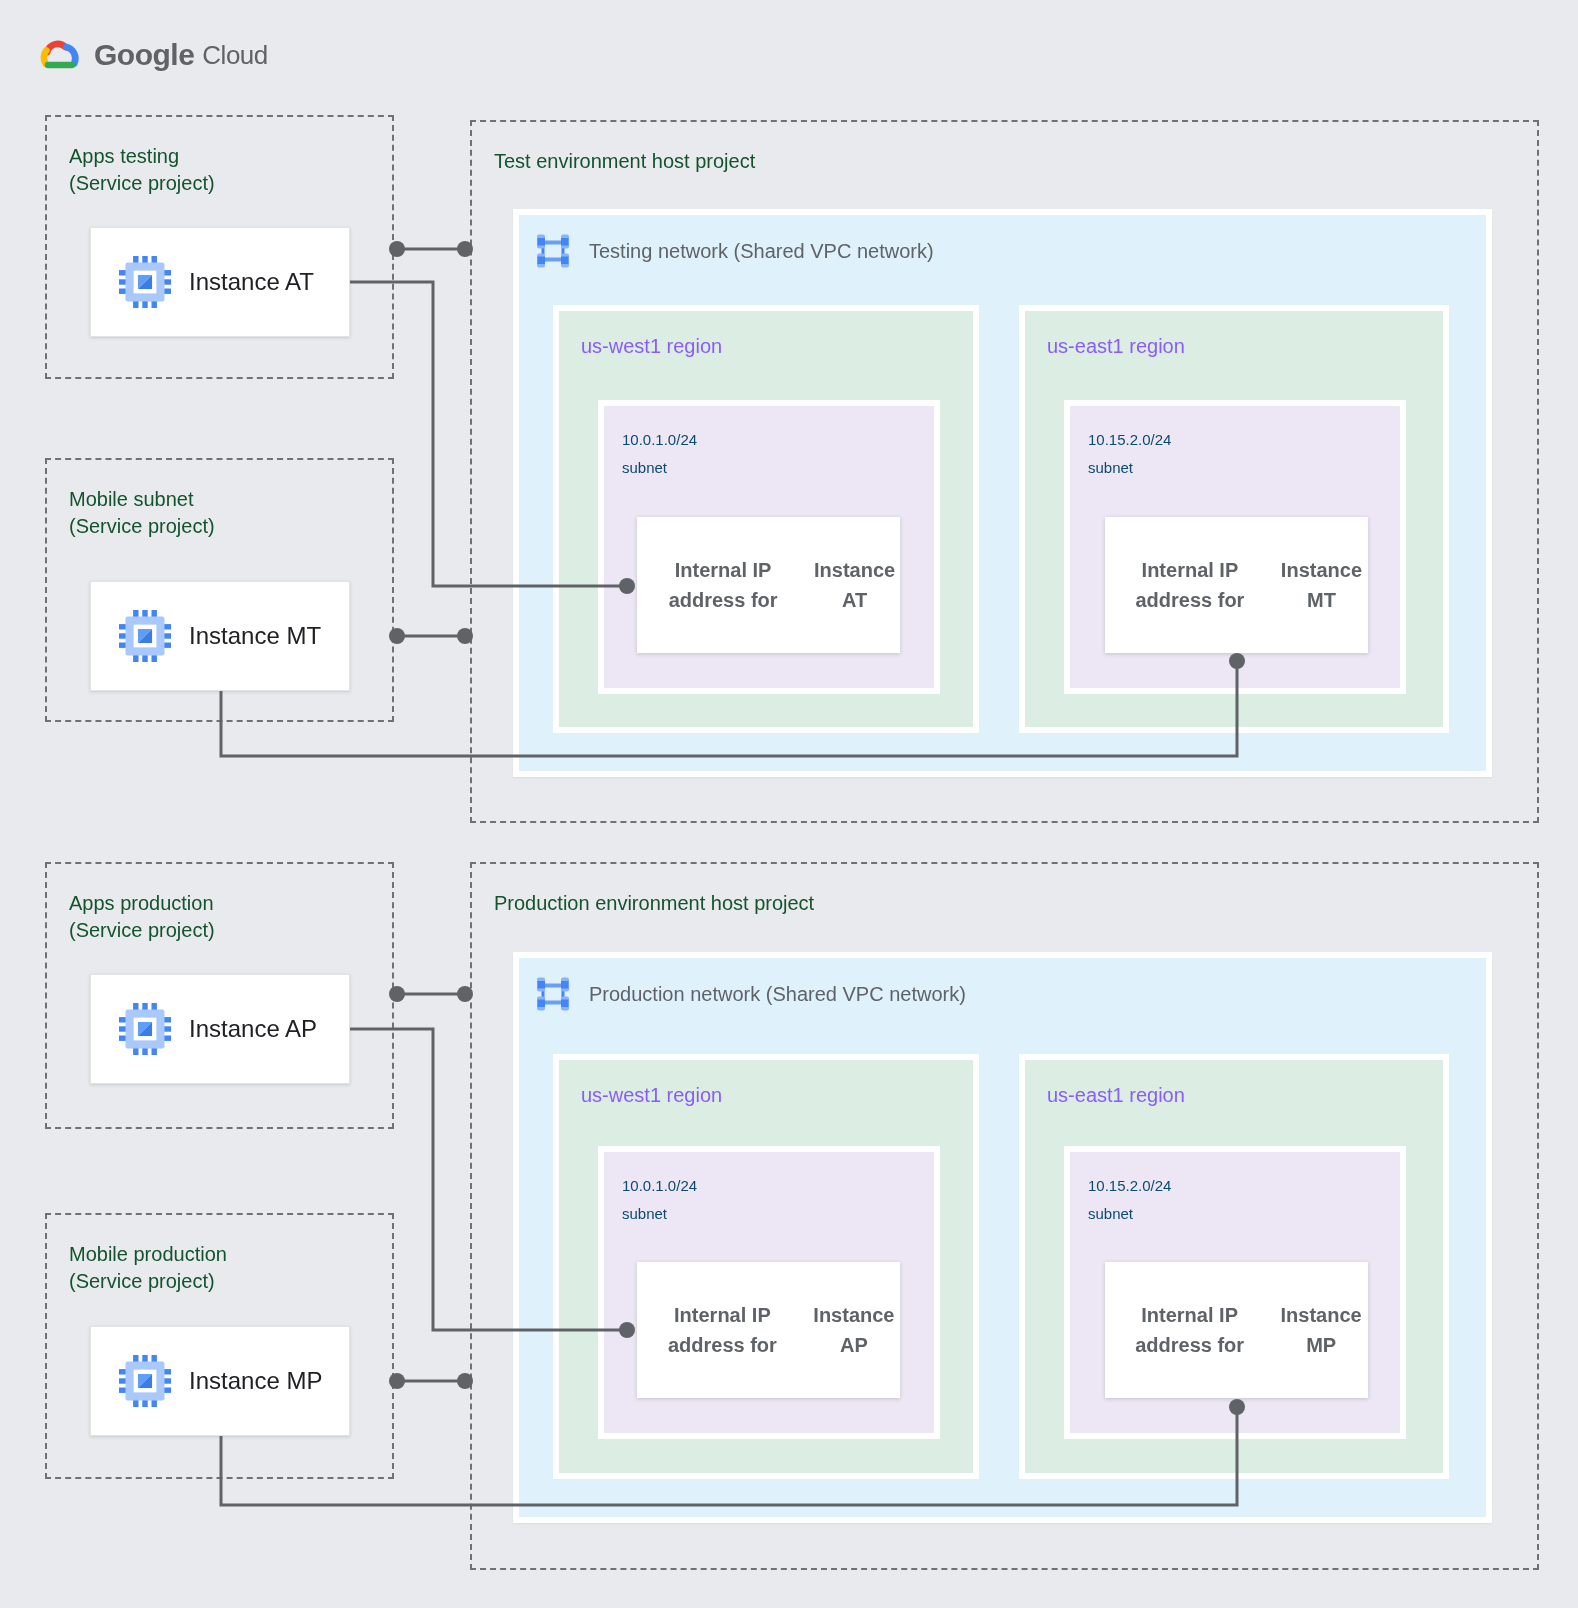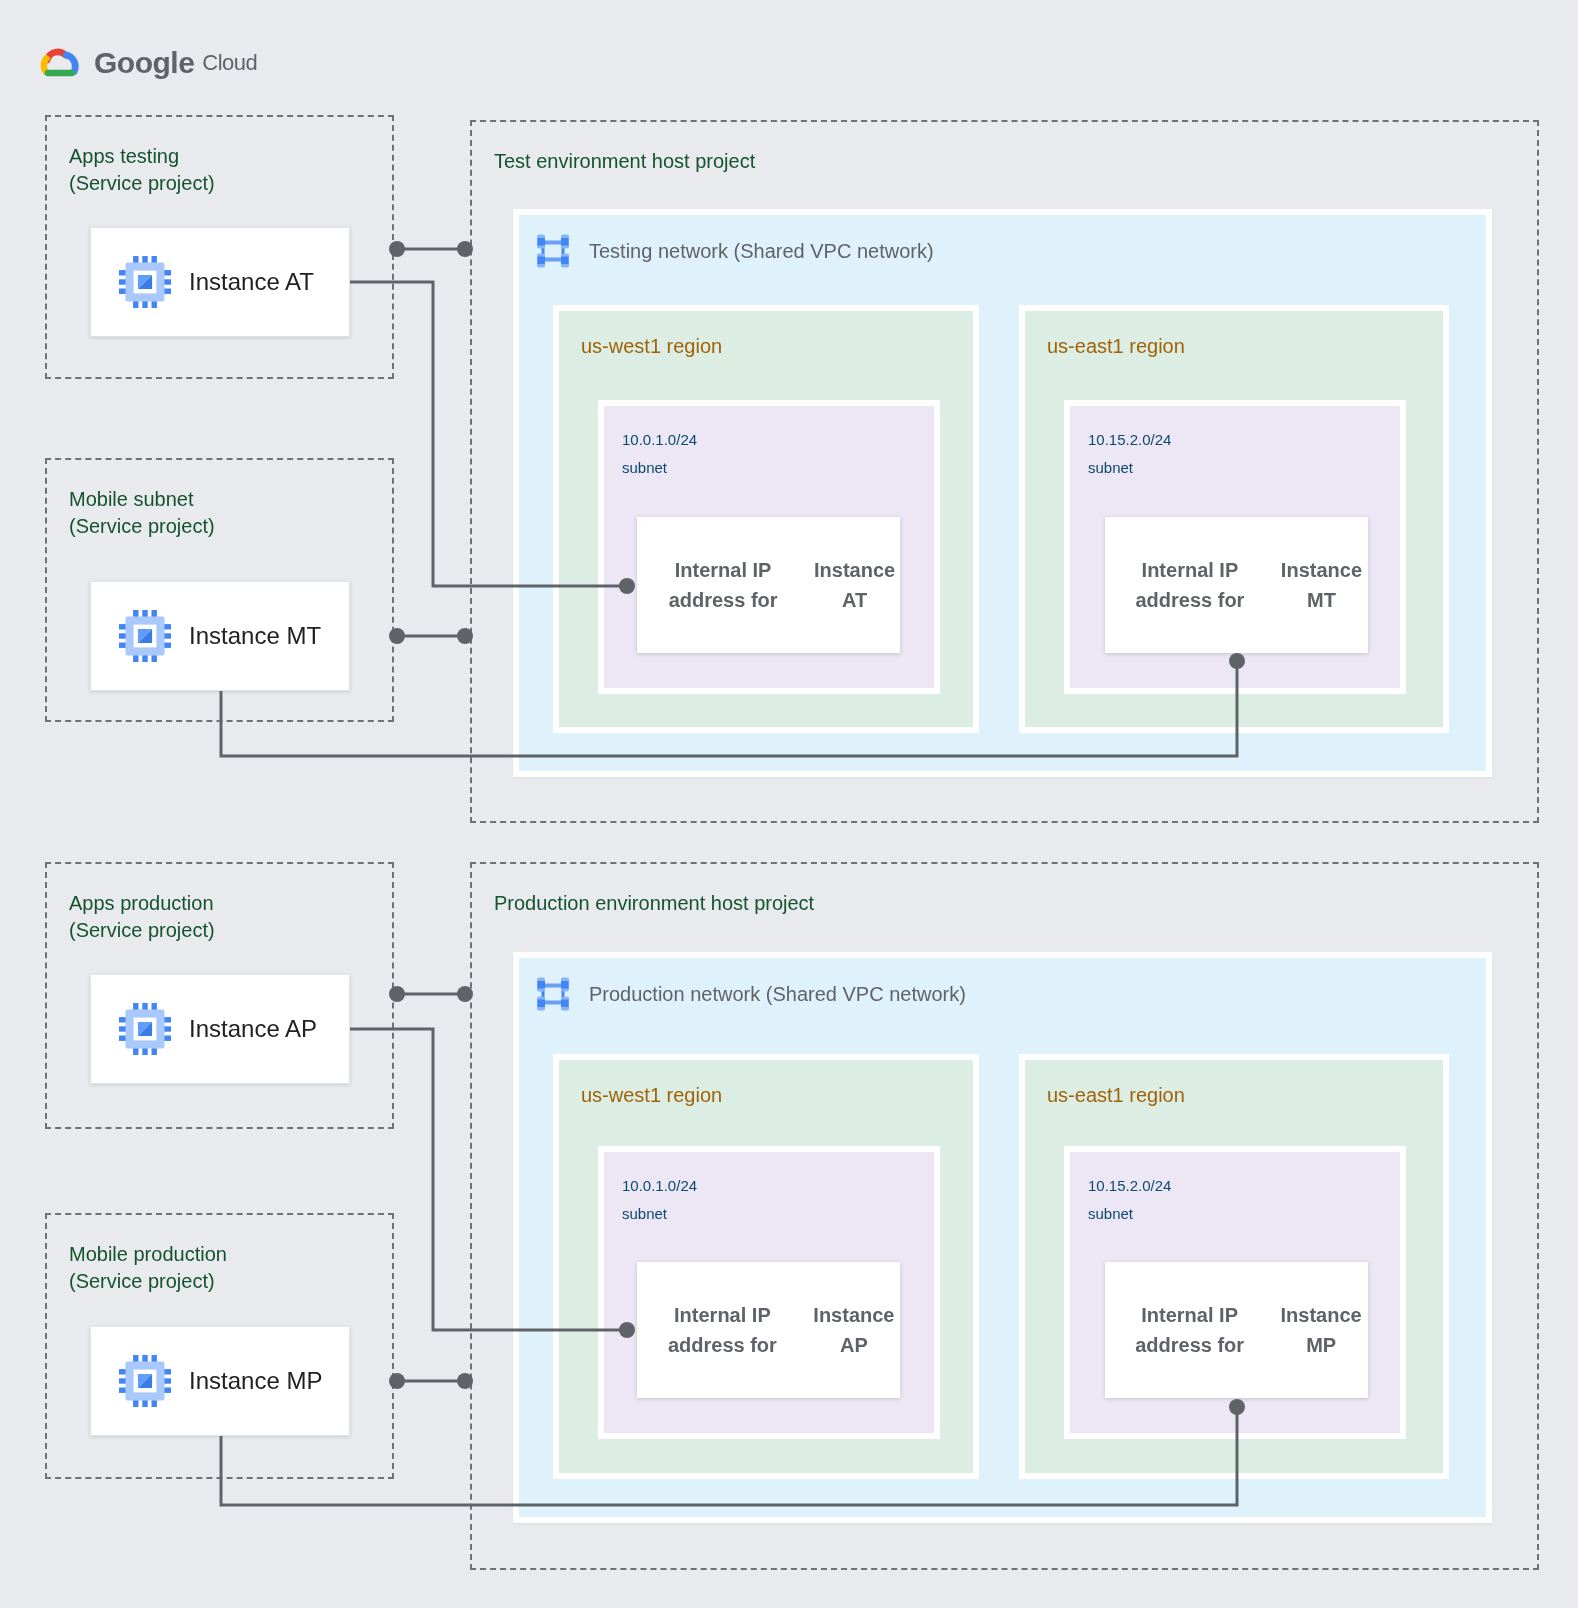--- a/index.html
+++ b/index.html
@@ -1,39 +1,39 @@
 <!DOCTYPE html>
 <html><head>
 <meta charset="utf-8">
 <style>
   html,body{margin:0;padding:0;background:#E8EAED;}
   .canvas{
     position:relative;width:1578px;height:1608px;background:#E8EAED;overflow:hidden;
     font-family:"Liberation Sans","DejaVu Sans",sans-serif;color:#5F6368;
   }
   
-  .logo{position:absolute;left:34px;top:44px;display:flex;align-items:center;gap:10px;}
+  .logo{position:absolute;left:34px;top:36px;display:flex;align-items:center;gap:10px;}
   .logo .brand{font-size:30px;font-weight:700;color:#5F6368;letter-spacing:-.5px;}
-  .logo .product{font-size:22px;font-weight:400;color:#5F6368;letter-spacing:-.5px;margin-left:-2px;}
+  .logo .product{font-size:26px;font-weight:400;color:#5F6368;letter-spacing:-.5px;margin-left:-2px;}
   
   .dashed-box{position:absolute;border:2px dashed #6E7276;}
   .proj-label{position:absolute;left:22px;top:26px;font-size:20px;line-height:27px;color:#14532d;}
   
   .instance-card{
     position:absolute;background:#fff;border:1px solid #E1E3E6;
     box-shadow:0 1px 3px rgba(60,64,67,.18);
     display:flex;align-items:center;gap:18px;padding-left:28px;box-sizing:border-box;
   }
   .instance-card .iname{font-size:24px;color:#202124;}
   
   .net-box{position:absolute;background:#DFF1FB;border:6px solid #fff;box-sizing:border-box;box-shadow:0 1px 2px rgba(0,0,0,.06);}
   .net-header{position:absolute;left:14px;top:17px;display:flex;align-items:center;gap:16px;}
   .net-header .net-label{font-size:20px;color:#5F6368;}
   .region-box{position:absolute;background:#DCEEE3;border:6px solid #fff;box-sizing:border-box;}
-  .region-label{position:absolute;left:22px;top:24px;font-size:20px;color:#a16207;}
+  .region-label{position:absolute;left:22px;top:24px;font-size:20px;color:#8b5cf6;}
   .subnet-box{position:absolute;background:#ECE6F5;border:6px solid #fff;box-sizing:border-box;}
   .subnet-label{position:absolute;left:18px;top:20px;font-size:15px;line-height:28px;color:#0c4a6e;}
   .ip-card{
     position:absolute;background:#fff;box-shadow:0 1px 4px rgba(60,64,67,.22);
     display:flex;flex-direction:row;align-items:center;justify-content:center;
     font-size:20px;line-height:30px;font-weight:700;color:#5F6368;text-align:center;
   }
   svg{display:block;}
   .overlay{position:absolute;left:0;top:0;pointer-events:none;}
 </style>

